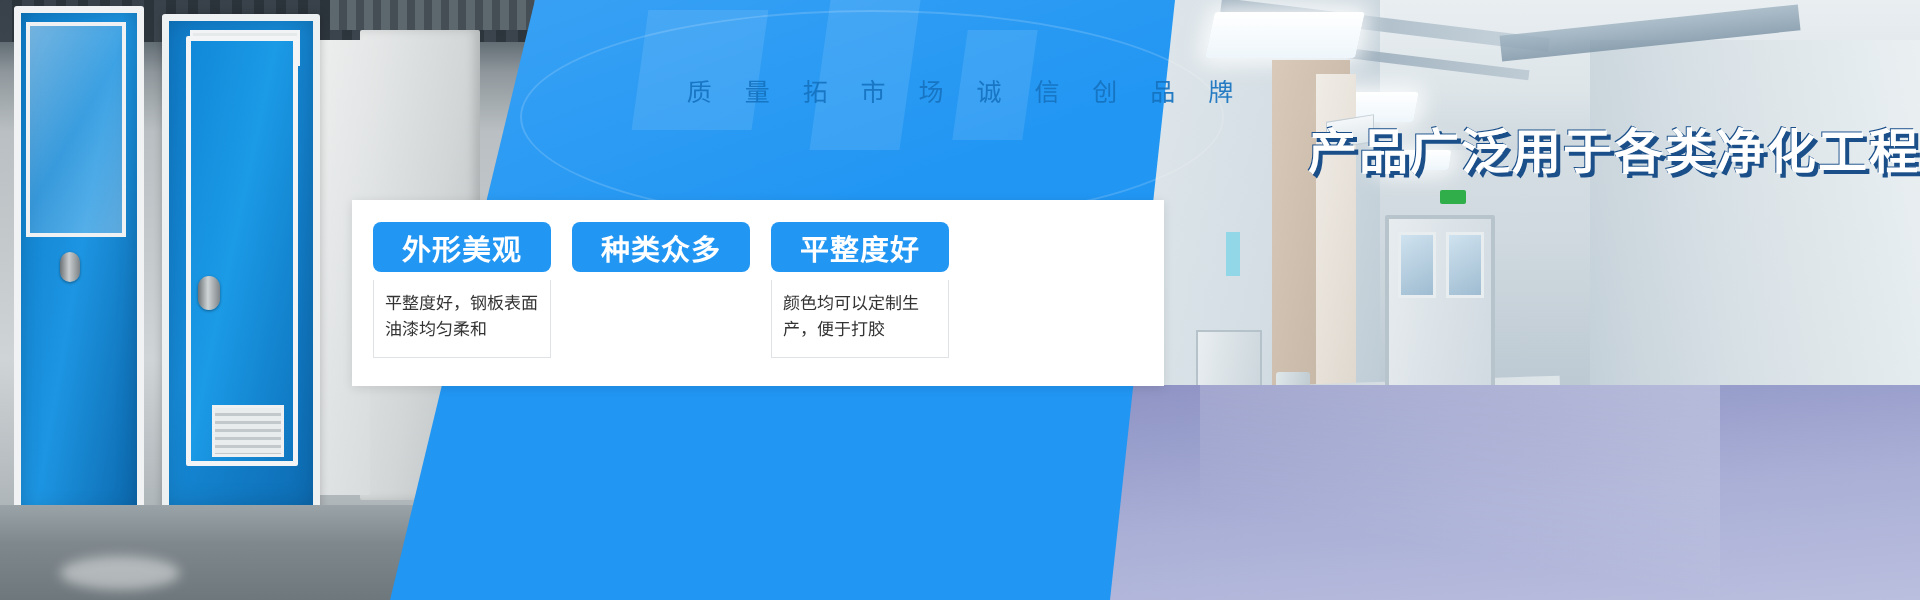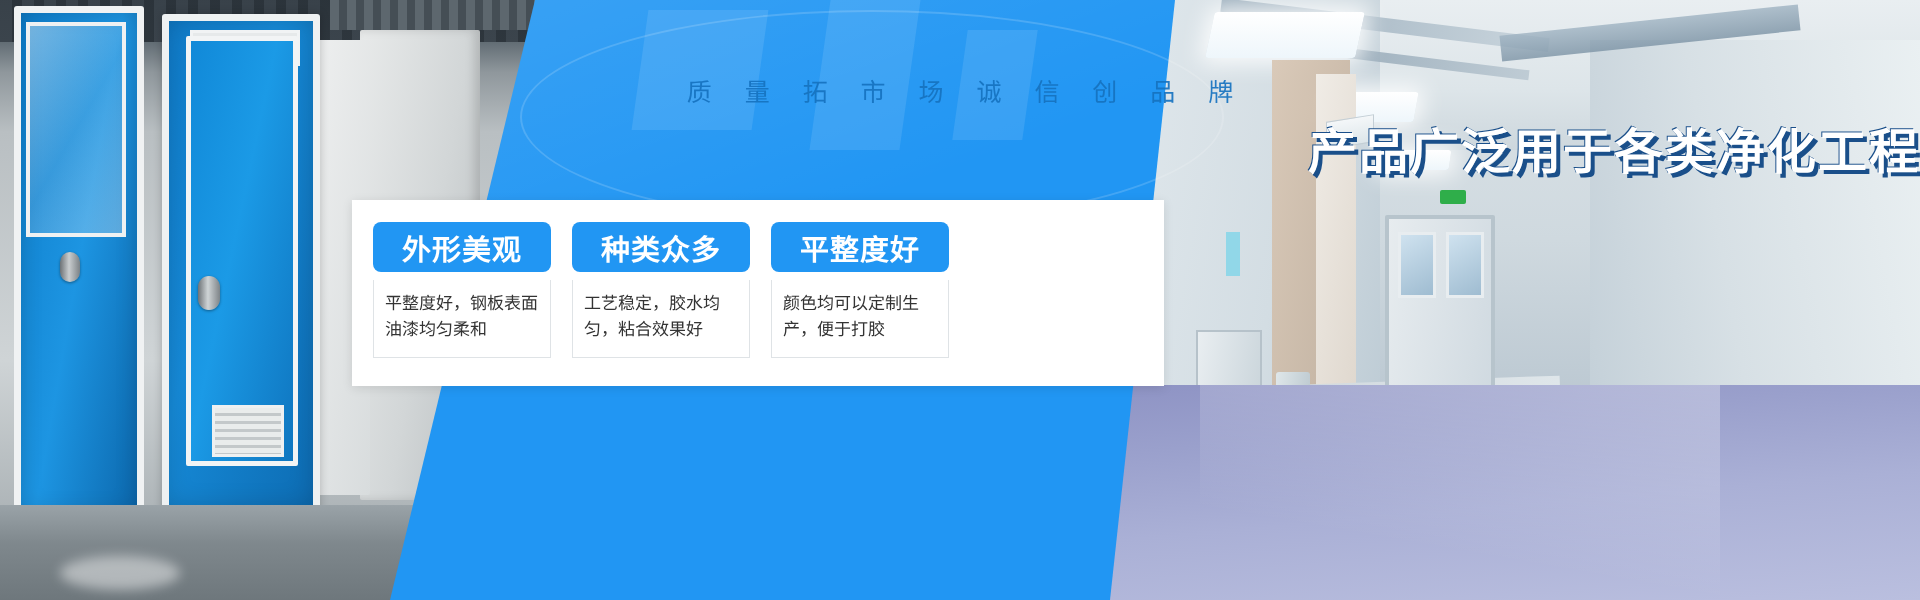--- a/index.html
+++ b/index.html
@@ -203,21 +203,20 @@
   <div class="subtitle">质 量 拓 市 场      诚 信 创 品 牌</div>
   <div class="headline">产品广泛用于各类净化工程</div>
 
   <div class="card-panel">
     <div class="card">
       <div class="card-title">外形美观</div>
       <div class="card-body">平整度好，钢板表面油漆均匀柔和</div>
     </div>
     <div class="card">
       <div class="card-title">种类众多</div>
-      <div class="card-body">工艺稳定，胶水均匀，粘合效果好</div>
     </div>
     <div class="card">
       <div class="card-title">平整度好</div>
       <div class="card-body">颜色均可以定制生产，便于打胶</div>
     </div>
   </div>
 
 </div>
 
 </body></html>

